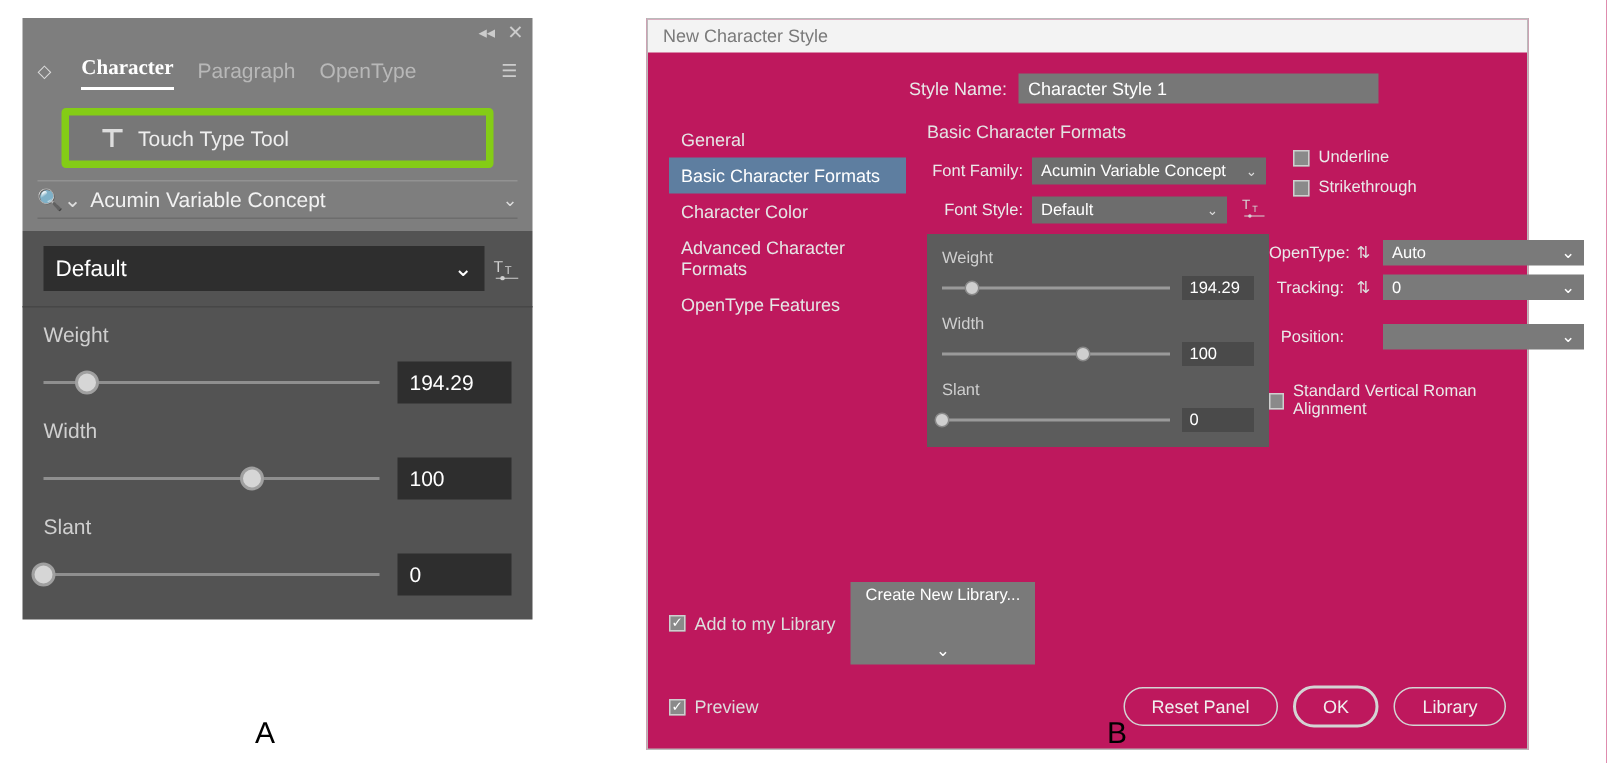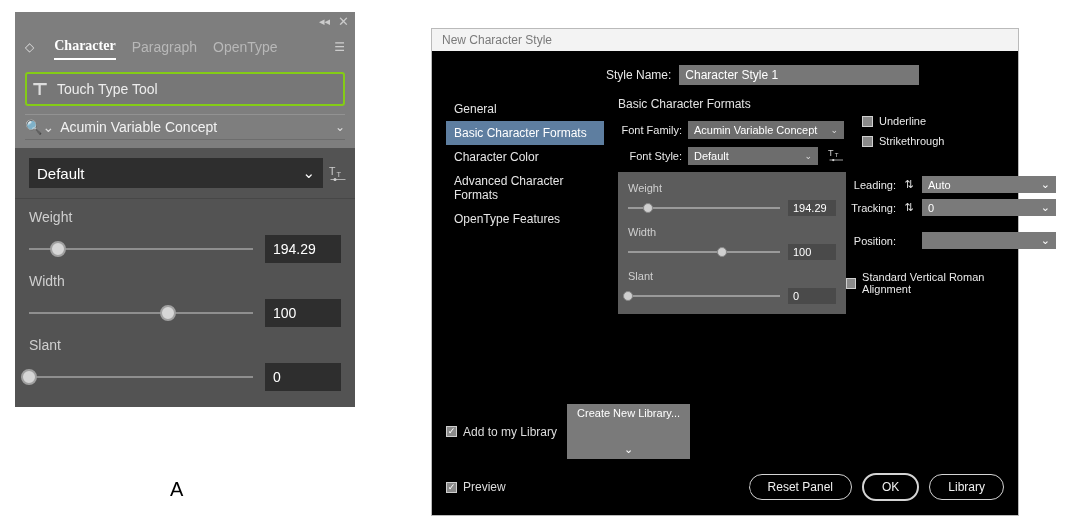--- a/index.html
+++ b/index.html
@@ -5,41 +5,41 @@
   * { box-sizing: border-box; margin: 0; padding: 0; }
   body { background: #fff; font-family: "Segoe UI", Arial, sans-serif; font-size: 12px; color: #ddd; width: 1071px; height: 516px; position: relative; }
   .panel-a { position: absolute; left: 15px; top: 12px; width: 340px; }
   .panel-a-upper { background: #7e7e7e; padding: 0 0 8px 0; }
   .panel-a-topbar { display:flex; justify-content:flex-end; align-items:center; height:18px; padding-right:6px; gap:8px; }
   .panel-a-tabs { display: flex; align-items: center; height: 34px; padding: 0 10px; gap: 16px; }
   .panel-a-tabs .tab { color: #b8b8b8; font-size: 14px; padding: 4px 0; }
   .panel-a-tabs .tab.active { color: #fff; font-weight: 600; border-bottom: 2px solid #fff; font-family: Liberation Serif, serif; }
   .panel-a-tabs .expander-icon { margin-right:4px; color:#ddd; font-size:12px; }
   .menu-icon-a { margin-left:auto; color:#ccc; }
-  .panel-a-button { display:flex; align-items:center; gap:8px; margin:8px 10px; padding:6px 4px; border:2px solid #84cc16; border-radius:3px; color:#eee; background:rgba(0,0,0,0.05); font-size:14px; }
+  .panel-a-button { display:flex; align-items:center; gap:8px; margin:8px 26px; padding:6px 20px; border:5px solid #84cc16; border-radius:3px; color:#eee; background:rgba(0,0,0,0.05); font-size:14px; }
   .panel-a-fontrow { display:flex; align-items:center; gap:6px; margin:4px 10px 0 10px; padding:4px 0; border-top:1px solid #929292; border-bottom:1px solid #6d6d6d; }
   .panel-a-fontrow .search-ic { color:#ddd; font-size:14px; }
   .panel-a-fontrow .fontname { color:#f2f2f2; font-size:14px; flex:1; }
   .panel-a-fontrow .chev { color:#ddd; font-size:12px; }
 
   .panel-a-lower { background:#535353; padding:0 0 16px 0; }
   .style-row { display:flex; align-items:center; gap:6px; padding:10px 8px 10px 14px; border-bottom:1px solid #474747; }
   .style-select { flex:1; display:flex; align-items:center; justify-content:space-between; background:#2e2e2e; padding:6px 8px; font-size:15px; color:#fff; }
   .var-icon { color:#c5c5c5; font-size:14px; }
   .slider-block { padding:10px 14px 0 14px; }
   .slider-label { color:#cfcfcf; font-size:14px; margin-bottom:10px; }
   .slider-row { display:flex; align-items:center; gap:12px; }
   .slider-track { position:relative; flex:1; height:2px; background:#8f8f8f; }
   .slider-thumb { position:absolute; top:50%; width:16px; height:16px; border-radius:50%; background:#d6d6d6; border:2px solid #a0a0a0; transform:translate(-50%,-50%); }
   .slider-value { width:76px; background:#2e2e2e; color:#fff; padding:6px 8px; font-size:14px; text-align:left; }
 
   .label-a { position:absolute; left:170px; top:478px; font-size:20px; color:#000; }
   .label-b { position:absolute; left:738px; top:478px; font-size:20px; color:#000; }
 
-  .dialog-b { position:absolute; left:431px; top:28px; width:588px; background:#000000; border:1px solid #bababa; }
+  .dialog-b { position:absolute; left:431px; top:12px; width:588px; background:#be185d; border:1px solid #bababa; }
   .dialog-title { background:#f3f3f3; color:#7a7a7a; font-size:12px; padding:4px 10px; }
   .dialog-body { padding:14px 14px 14px 14px; position:relative; }
   .style-name-row { display:flex; align-items:center; gap:8px; margin-left:160px; margin-bottom:12px; }
   .style-name-row .lbl { color:#e8e8e8; font-size:12px; }
   .style-name-row .input { flex:1; max-width:240px; background:#777; color:#fff; padding:3px 6px; font-size:12px; }
 
   .columns { display:flex; gap:14px; }
   .side-list { width:158px; display:flex; flex-direction:column; }
   .side-list .item { padding:5px 8px; color:#e6e6e6; font-size:12px; cursor:default; }
   .side-list .item.selected { background:#5e7ea0; color:#fff; }
@@ -224,21 +224,21 @@
           <span>Underline</span>
       </div>
       <div class="check-row">
         <span class="chk"></span>
           <span>Strikethrough</span>
       </div>
     </div>
 
     <div class="lt-rows">
       <div class="lt-row">
-        <span class="lbl">Leading:</span>
+        <span class="lbl">OpenType:</span>
         <span class="stepper">⇅</span>
         <div class="lt-dd">
             <span>Auto</span>
             <span class="chev">⌄</span>
           </div>
       </div>
       <div class="lt-row">
         <span class="lbl">Tracking:</span>
         <span class="stepper">⇅</span>
         <div class="lt-dd">

